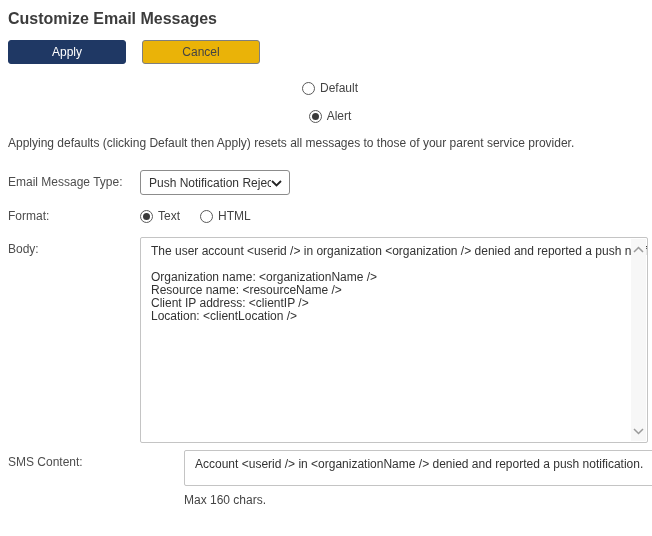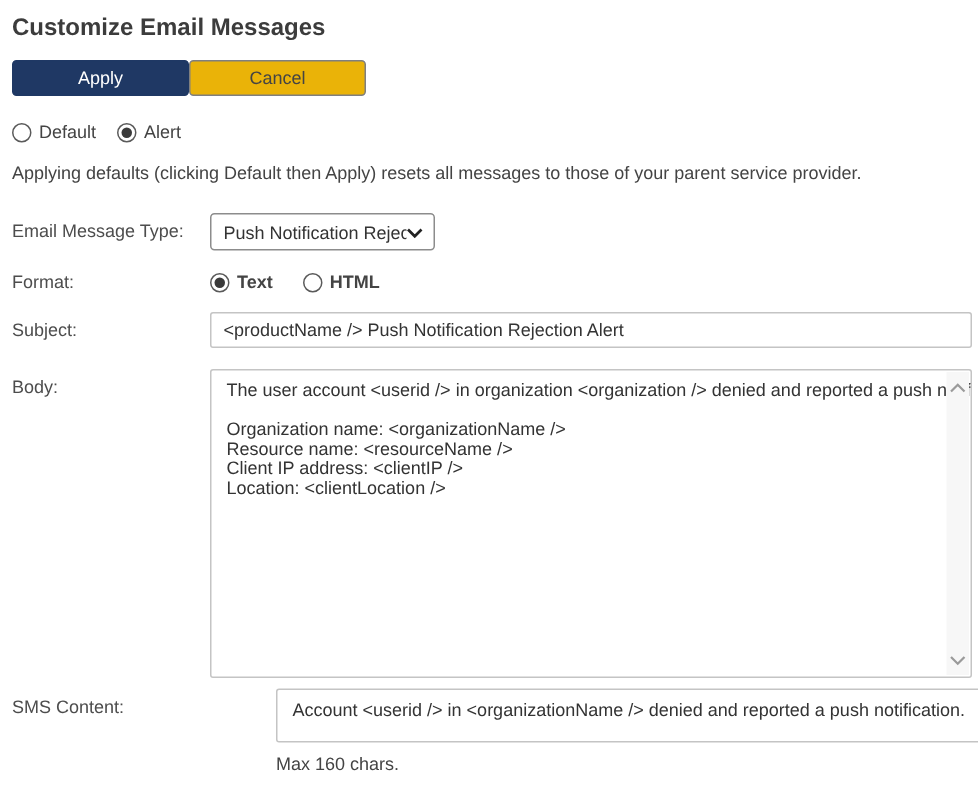--- a/index.html
+++ b/index.html
@@ -10,31 +10,31 @@
     font-size: 12px; color: #444;
     overflow: hidden;
   }
   .page { padding: 8px 0 0 8px; }
 
   h1.page-title {
     font-size: 16px; font-weight: bold; color: #3c3c3c;
     margin-top: 2px;
   }
 
-  .btn-row { margin-top: 12px; display: flex; gap: 0; }
+  .btn-row { margin-top: 12px; display: flex; gap: 16px; }
   .btn {
     width: 118px; height: 24px;
     font-family: "Liberation Sans", sans-serif;
     font-size: 12px; border-radius: 3px; cursor: pointer;
     display: inline-flex; align-items: center; justify-content: center;
   }
   .btn.primary { background: #1f3864; color: #ffffff; border: 1px solid #1f3864; }
   .btn.secondary { background: #eab308; color: #444; border: 1px solid #7f7f7f; }
 
-  .radio-row { margin-top: 17px; display: flex; align-items: center; gap: 14px; }
+  .radio-row { margin-top: 17px; display: flex; align-items: center; gap: 14px; flex-direction: column; }
   .radio { display: inline-flex; align-items: center; gap: 5px; cursor: pointer; color: #444; }
   .rb {
     width: 13px; height: 13px; border-radius: 50%;
     border: 1px solid #5a5a5a; background: #fff;
     display: inline-flex; align-items: center; justify-content: center;
     flex: 0 0 auto;
   }
   .rb.checked::after {
     content: ""; width: 7px; height: 7px; border-radius: 50%;
     background: #3a3a3a; display: block;
@@ -51,21 +51,21 @@
 
   .select-box {
     width: 150px; height: 25px;
     border: 1px solid #8c8c8c; border-radius: 3px; background: #fff;
     display: flex; align-items: center; justify-content: space-between;
     padding: 0 7px 0 8px; color: #333; cursor: pointer;
     white-space: nowrap; overflow: hidden;
   }
   .select-box .sel-text { overflow: hidden; white-space: nowrap; }
 
-  .fmt-group { display: flex; align-items: center; gap: 2px; padding-top: 1px; font-weight: bold; }
+  .fmt-group { display: flex; align-items: center; gap: 2px; padding-top: 1px; }
   .fmt-group .radio + .radio { margin-left: 2px; padding-left: 16px; }
 
   .text-input {
     width: 508px; height: 24px;
     border: 1px solid #c4c4c4; border-radius: 2px; background: #fff;
     font-family: "Liberation Sans", sans-serif; font-size: 12px; color: #333;
     padding: 0 8px; display: flex; align-items: center;
     white-space: nowrap; overflow: hidden;
   }
 
@@ -143,26 +143,20 @@
           <span class="rb checked"></span>
           <span>Text</span>
         </label>
         <label class="radio">
           <span class="rb"></span>
           <span>HTML</span>
         </label>
       </div>
     </div>
 
-    <div class="row">
-      <div class="lbl">Subject:</div>
-      <div class="field-col">
-        <div class="text-input">&lt;productName /&gt; Push Notification Rejection Alert</div>
-      </div>
-    </div>
 
     <div class="row" style="margin-top:14px;">
       <div class="lbl">Body:</div>
       <div class="field-col">
         <div class="textarea body-size">
           <div class="ta-text">The user account &lt;userid /&gt; in organization &lt;organization /&gt; denied and reported a push notification.
 
 Organization name: &lt;organizationName /&gt;
 Resource name: &lt;resourceName /&gt;
 Client IP address: &lt;clientIP /&gt;

